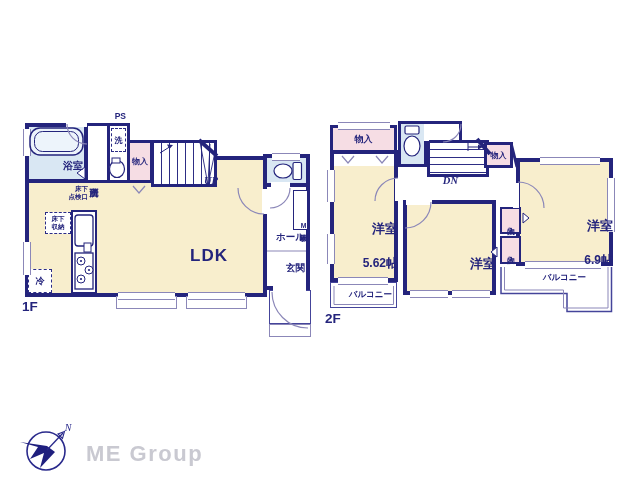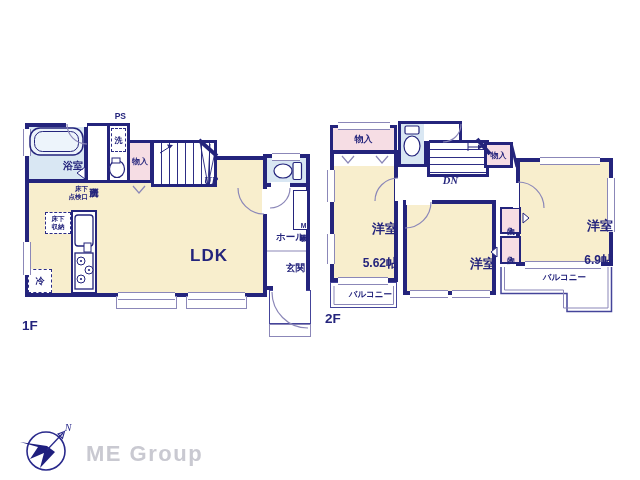--- a/index.html
+++ b/index.html
@@ -90,21 +90,21 @@
     </div>
     <div class="lbl" style="left:31px;top:160px;width:52px;font-size:10px;z-index:9;">浴室</div>
     <div class="lbl vert" style="left:87px;top:127px;width:12px;height:54px;font-size:9px;z-index:9;">洗面所</div>
     <div class="lbl" style="left:102px;top:111px;width:24px;font-size:8.5px;z-index:9;">PS</div>
     <div class="lbl serif-i" style="left:182px;top:175px;width:28px;font-size:10.5px;z-index:9;margin-left:8px;">UP</div>
     <div class="lbl" style="left:62px;top:185px;width:26px;font-size:6.5px;z-index:9;">床下
 点検口</div>
     <div class="lbl vert" style="left:294px;top:192px;width:13px;height:37px;font-size:6.8px;line-height:1.05;z-index:9;">M下駄箱</div>
     <div class="lbl" style="left:269px;top:231px;width:36px;font-size:9.5px;z-index:9;">ホール</div>
     <div class="lbl" style="left:269px;top:262px;width:36px;font-size:9.5px;z-index:9;">玄関</div>
-    <div class="lbl" style="left:22px;top:299px;width:30px;font-size:13.5px;text-align:left;z-index:9;margin-top:19px;">1F</div>
+    <div class="lbl" style="left:22px;top:299px;width:30px;font-size:13.5px;text-align:left;z-index:9;">1F</div>
   </div>
 
   <div>
 
     <div class="abs white" style="left:398px;top:165px;width:118px;height:37px;z-index:0;"></div>
     <div class="abs white" style="left:496px;top:198px;width:20px;height:68px;z-index:0;"></div>
 
     <div class="abs white" style="left:500px;top:266px;width:113px;height:29px;z-index:0;"></div>
     <div class="abs white" style="left:566px;top:266px;width:47px;height:47px;z-index:0;"></div>
 

